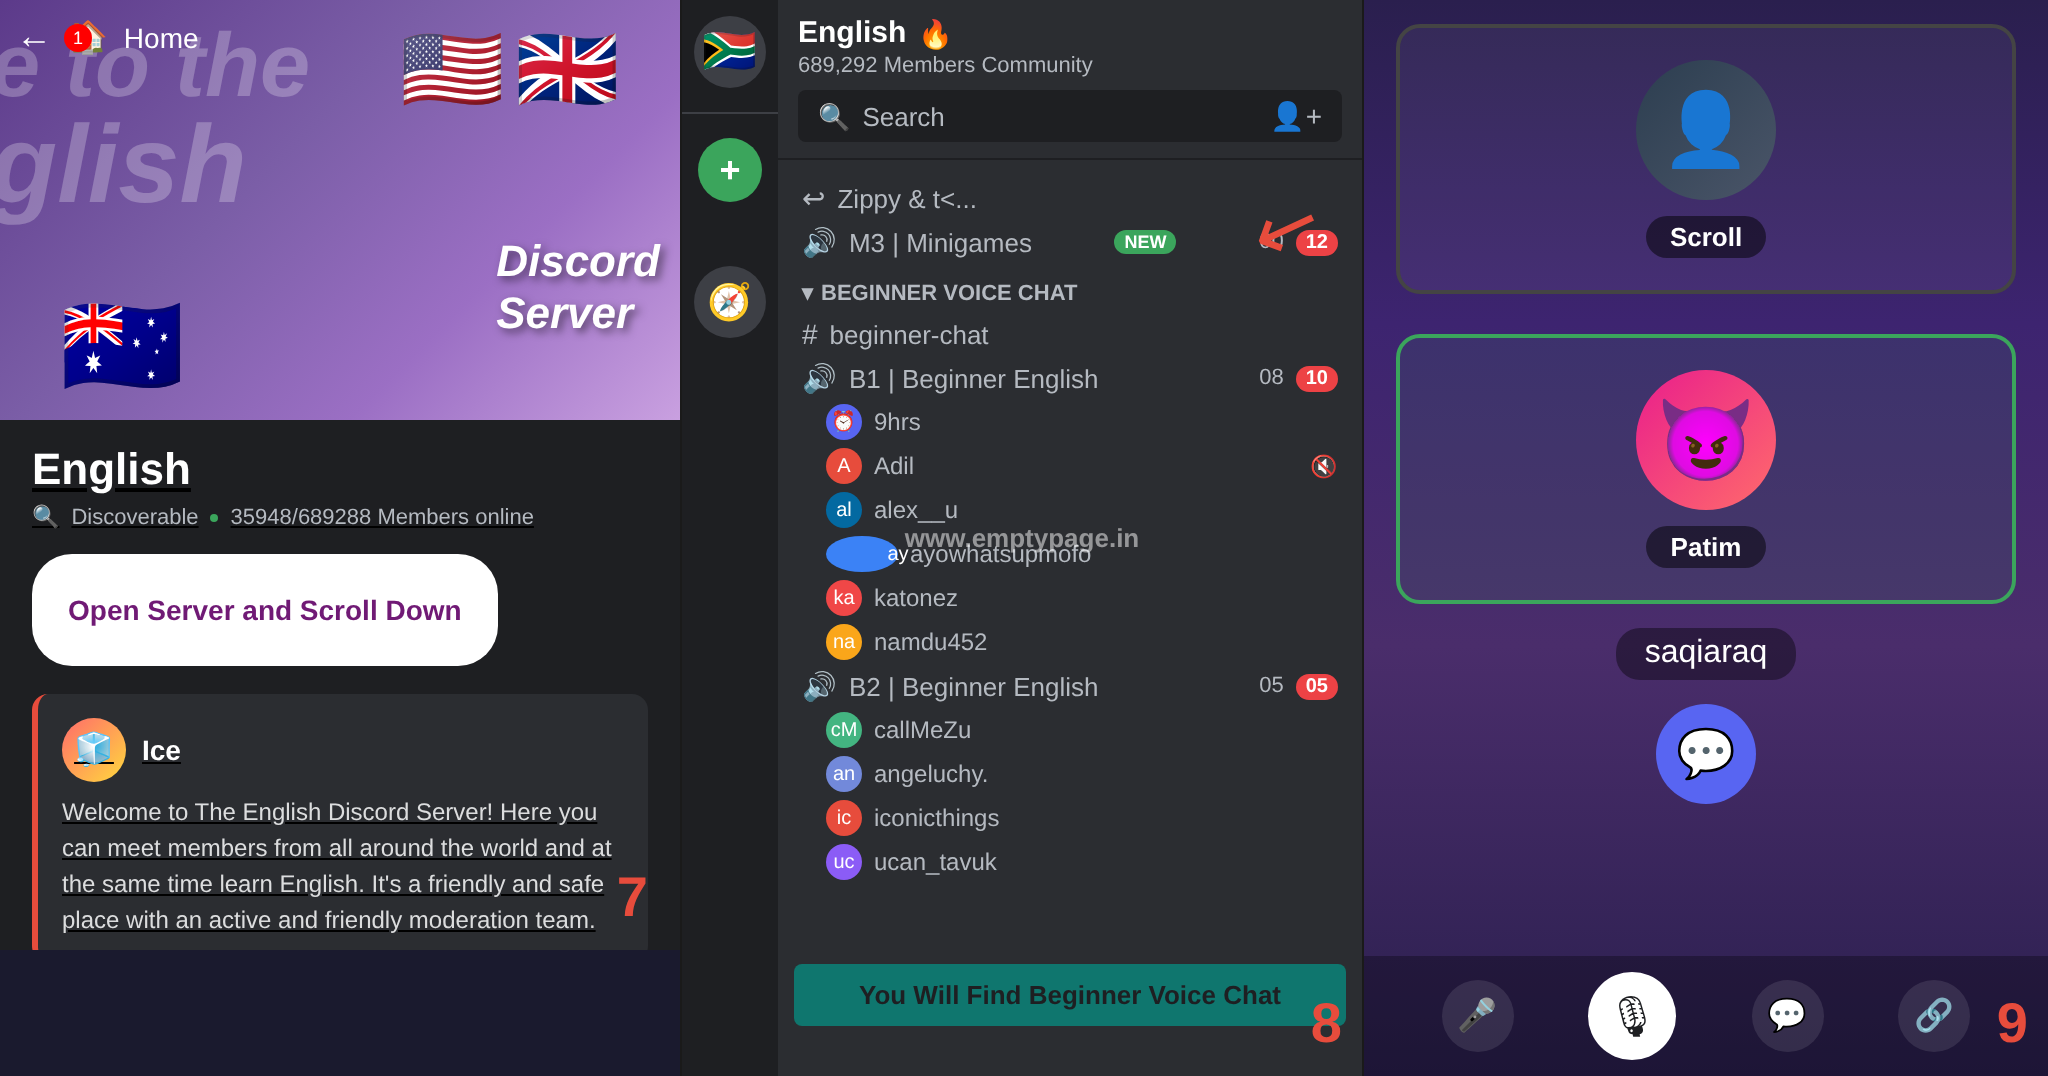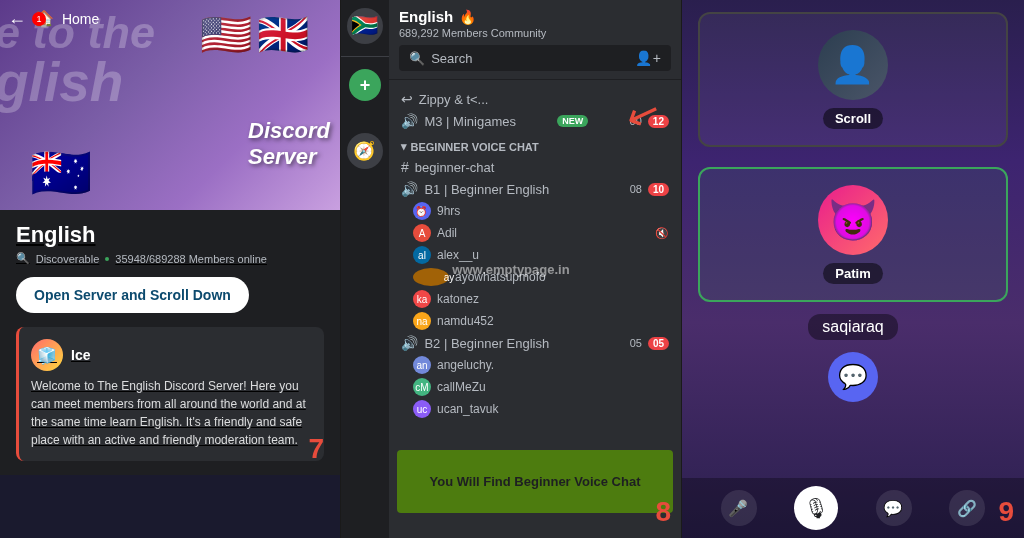--- a/index.html
+++ b/index.html
@@ -146,24 +146,24 @@
     .dot {
       width: 4px;
       height: 4px;
       background: #3ba55c;
       border-radius: 50%;
       display: inline-block;
     }
 
     .cta-button {
       background: white;
-      color: #0c4a6e;
+      color: #701a75;
       border: none;
       border-radius: 20px;
-      padding: 10px 18px;
+      padding: 20px 18px;
       font-size: 14px;
       font-weight: 700;
       cursor: pointer;
       margin-bottom: 14px;
       display: inline-block;
     }
 
     .welcome-card {
       background: #2b2d31;
       border-radius: 8px;
@@ -408,24 +408,24 @@
       font-weight: 600;
       z-index: 5;
       white-space: nowrap;
     }
 
     .cta-label-2 {
       position: absolute;
       bottom: 25px;
       left: 48px;
       right: 0;
-      background: #4d7c0f;
+      background: #0f766e;
       color: #1e1f22;
       text-align: center;
-      padding: 24px;
+      padding: 8px;
       font-weight: 700;
       font-size: 13px;
       border-radius: 4px;
       margin: 0 8px;
     }
 
     .step-number-2 {
       position: absolute;
       bottom: 10px;
       right: 10px;
@@ -699,47 +699,51 @@
       <div class="user-row">
         <div class="user-avatar-tiny" style="background:#e74c3c;">A</div>
         <span>Adil</span>
         <span style="margin-left:auto;font-size:11px;">🔇</span>
       </div>
       <div class="user-row">
         <div class="user-avatar-tiny" style="background:#0369a1;">al</div>
         <span>alex__u</span>
       </div>
       <div class="user-row">
-        <div class="user-avatar-tiny" style="background:#a16207;padding-left:36px;">ay</div>
+        <div class="user-avatar-tiny" style="background:#3b82f6;padding-left:36px;">ay</div>
         <span>ayowhatsupmofo</span>
       </div>
 
       <div class="user-row">
         <div class="user-avatar-tiny" style="background:#f04747;text-align:center;">ka</div>
         <span>katonez</span>
       </div>
       <div class="user-row">
         <div class="user-avatar-tiny" style="background:#faa61a;">na</div>
         <span>namdu452</span>
       </div>
 
       <div class="channel-item">
         <span class="channel-icon">🔊</span>
         <span>B2 | Beginner English</span>
         <span class="time-badge">05</span>
         <span class="badge">05</span>
       </div>
 
       <div class="user-row">
+        <div class="user-avatar-tiny" style="background:#43b581;">cM</div>
+        <span>callMeZu</span>
+      </div>
+      <div class="user-row">
         <div class="user-avatar-tiny" style="background:#7289da;">an</div>
         <span>angeluchy.</span>
       </div>
       <div class="user-row">
-        <div class="user-avatar-tiny" style="background:#43b581;">cM</div>
-        <span>callMeZu</span>
+        <div class="user-avatar-tiny" style="background:#e74c3c;">ic</div>
+        <span>iconicthings</span>
       </div>
       <div class="user-row">
         <div class="user-avatar-tiny" style="background:#8b5cf6;">uc</div>
         <span>ucan_tavuk</span>
       </div>
     </div>
   </div>
 
   <div class="red-arrow">↙</div>
 

